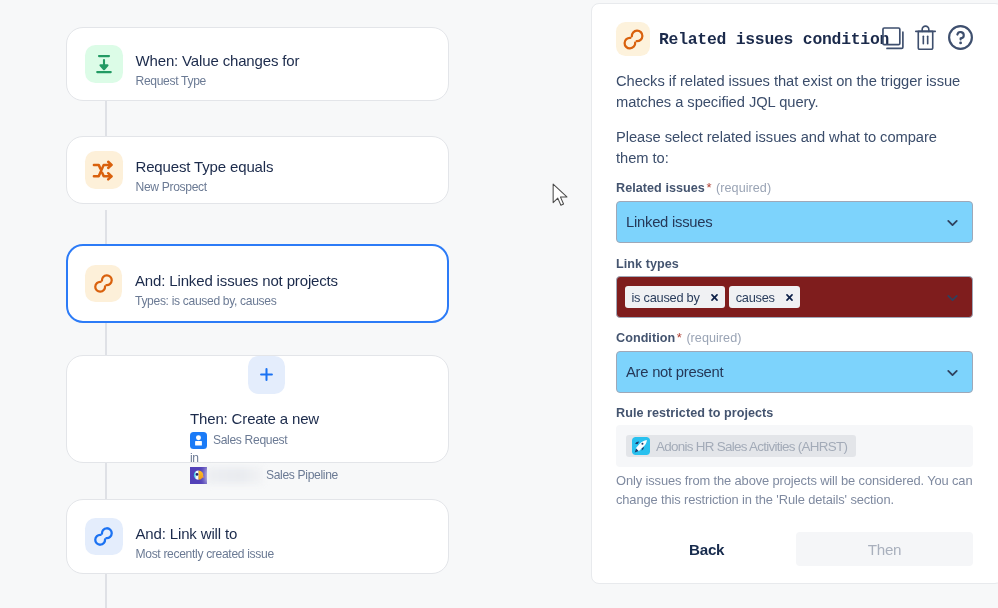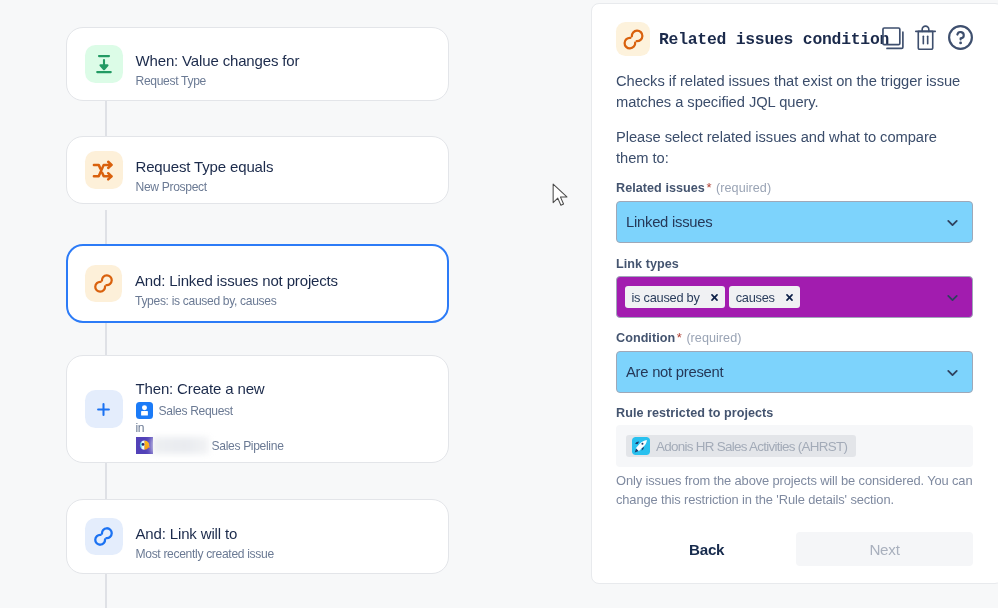--- a/index.html
+++ b/index.html
@@ -50,21 +50,21 @@
 
   .select {
     height:42px; border:1.6px solid #9FA8B8; border-radius:4px;
     display:flex; align-items:center; padding:0 10px 0 9px; box-sizing:border-box;
     background:#7dd3fc;
   }
   .select .sv { font-size:14.8px; color:#253858; letter-spacing:-0.25px; }
   .select .chev { margin-left:auto; margin-right:2px; position:relative; top:2px; }
 
   .multiselect { height:42px; border:1.6px solid #9FA8B8; border-radius:4px;
-     display:flex; align-items:center; padding:0 10px 0 8px; box-sizing:border-box; background:#a21caf;}
+     display:flex; align-items:center; padding:0 10px 0 8px; box-sizing:border-box; background:#7f1d1d;}
   .chip { background:#F0F1F3; border-radius:3px; height:22px; display:flex; align-items:center;
           padding:0 6px 0 6.5px; margin-right:4.5px; }
   .chip-label { font-size:12.8px; color:#2A3D5C; letter-spacing:-0.25px;}
   .chip-x { margin-left:10px; display:flex; }
 
   .proj-box { height:42px; background:#F6F7F9; border-radius:4px;
       display:flex; align-items:center; padding:0 10px; box-sizing:border-box; }
   .proj-chip { background:#E3E5E9; border-radius:3px; height:22px; display:flex; align-items:center;
                padding:0 9px 0 5.5px; }
   .proj-av { width:18px; height:18px; border-radius:3.5px; overflow:hidden; flex:0 0 auto; }
@@ -137,21 +137,21 @@
           <path d="M10.52 9.21A4.7 4.7 0 1 1 14.79 13.48"></path>
           <path d="M13.48 14.79A4.7 4.7 0 1 1 9.21 10.52"></path>
         </svg>
       </div>
       <div class="rc-text">
         <div class="rc-title">And: Linked issues not projects</div>
         <div class="rc-sub">Types: is caused by, causes</div>
       </div>
     </div>
 
-    <div class="rule-card" style="top:355px;height:108px;">
+    <div class="rule-card" style="top:355px;height:108px;flex-direction:column;">
       <div class="rc-icon" style="background:#E4EDFC;">
         <svg width="19" height="19" viewBox="0 0 24 24" fill="none" stroke="#1B72F2" stroke-width="2.6" stroke-linecap="round">
           <path d="M12 5.2v13.6"></path>
             <path d="M5.2 12h13.6"></path>
         </svg>
       </div>
       <div class="rc-text" style="margin-top:3px;">
         <div class="rc-title">Then: Create a new</div>
         <div style="display:flex;align-items:center;margin-top:3px;">
           <span style="display:inline-block;width:17px;height:17px;border-radius:3.5px;background:#1B7BF7;position:relative;">
@@ -310,21 +310,21 @@
             </svg>
           </span>
           <span class="proj-name">Adonis HR Sales Activities (AHRST)</span>
         </span>
       </div>
 
       <p class="hint" style="top:468px;">Only issues from the above projects will be considered. You can change this restriction in the 'Rule details' section.</p>
 
       <div class="footer" style="top:528px;">
         <button class="btn-back">Back</button>
-        <div class="btn-next">Next</div>
+        <div class="btn-next">Then</div>
       </div>
     </div>
   </div>
 
   <svg class="cursor" style="left:551.8px;top:182.6px;" width="17" height="24" viewBox="0 0 17 24">
     <path d="M1.15 1.15 L1.15 19.6 L5.75 15.1 L8.9 22.2 L11.55 21.05 L8.5 14.1 L14.9 13.95 Z" fill="#FFFFFF" stroke="#4B4B4B" stroke-width="1.05" stroke-linejoin="round"></path>
   </svg>
 </div>
 
 </body></html>

